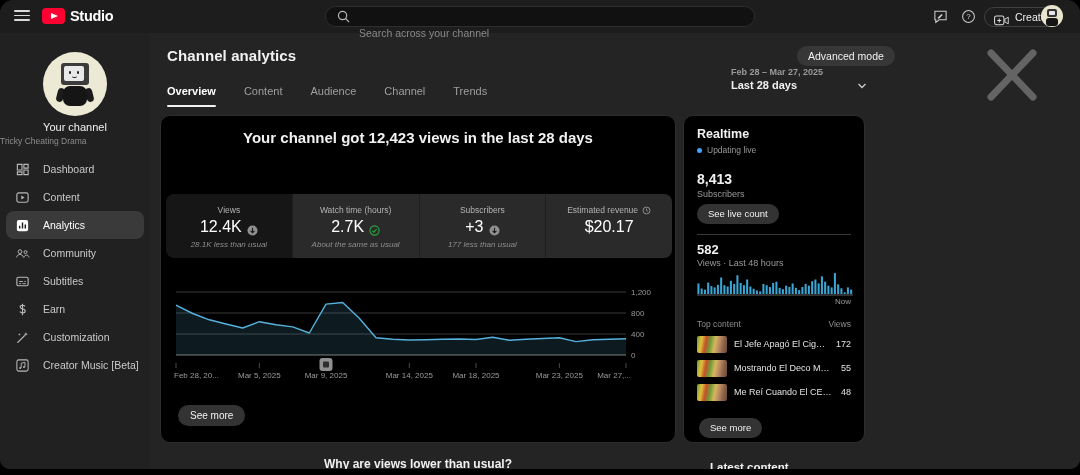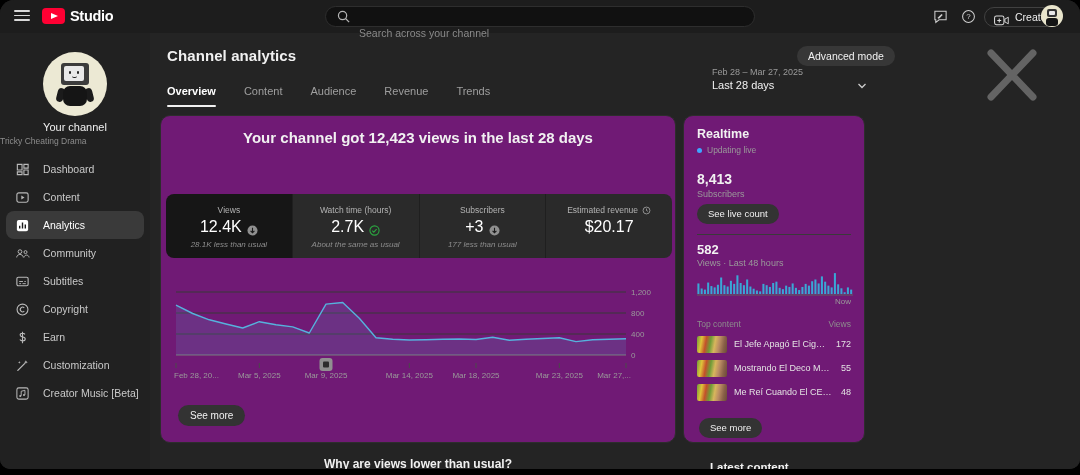--- a/index.html
+++ b/index.html
@@ -57,31 +57,31 @@
   .side-icn { width:15px; height:15px; flex:none; }
   .side-icn svg { width:100%; height:100%; }
   .side-label { font-size:10.5px; color:#c9c9c9; white-space:nowrap; }
   .side-item.sel .side-label { color:#fff; }
 
   
   .content { position:absolute; left:150px; top:33px; right:0; bottom:0; background:#242424; }
   .page-title { position:absolute; left:17px; top:14px; font-size:15px; font-weight:bold; letter-spacing:0.1px; }
   .adv-btn { position:absolute; left:647px; top:13px; height:20px; padding:0 11px; border-radius:11px;
     background:#373737; font-size:10.5px; line-height:20px; color:#f1f1f1; cursor:pointer; }
-  .date-block { position:absolute; left:562px; top:34px; cursor:pointer; }
+  .date-block { position:absolute; left:581px; top:34px; cursor:pointer;font-weight:bold; }
   .date-range { font-size:9px; color:#9a9a9a; }
   .date-preset { font-size:11px; color:#f1f1f1; margin-top:2px; }
   .date-chevron { position:absolute; left:706px; top:45px; width:12px; height:12px; color:#ccc; cursor:pointer; }
   .date-chevron svg { width:100%; height:100%; }
   .tabs { position:absolute; left:17px; top:52px; display:flex; gap:28px; height:22px; }
   .tab { position:relative; font-size:11px; color:#9f9f9f; cursor:pointer; padding-bottom:16px; }
   .tab.sel { color:#fff; font-weight:bold; }
   .tab.sel::after { content:""; position:absolute; left:0; right:0; bottom:0; height:2.5px; background:#f1f1f1; border-radius:2px; }
 
-  .card { position:absolute; background:#701a75; border:1px solid #2d2d2d; border-radius:10px;text-decoration:underline; }
+  .card { position:absolute; background:#000000; border:1px solid #2d2d2d; border-radius:10px;text-decoration:underline; }
   .card-main { left:10px; top:82px; width:516px; height:328px; }
   .card-rt { left:533px; top:82px; width:182px; height:328px; }
 
   
   .headline { position:absolute; left:0; top:13px; width:100%; text-align:center; font-size:15px; font-weight:bold; }
   .subline { position:absolute; left:0; top:44px; width:100%; text-align:center; font-size:9.5px; color:#9a9a9a; }
   .metric-strip { position:absolute; left:5px; top:78px; width:506px; height:64px; border-radius:8px;
     overflow:hidden; display:flex; }
   .metric-cell { flex:1; text-align:center; background:#2a2a2a; cursor:pointer; border-left:1px solid rgba(0,0,0,0.25); }
   .metric-cell:first-child { border-left:none; }
@@ -224,27 +224,20 @@
         </div>
         <div class="side-item">
           <span class="icn side-icn"><svg viewBox="0 0 16 16">
               <rect x="2" y="3.5" width="12" height="9" rx="1.5" fill="none" stroke="currentColor" stroke-width="1.2"></rect>
               <path d="M4.5 8h4M10 8h1.5M4.5 10.3h2M8 10.3h3.5" stroke="currentColor"></path>
             </svg></span>
           <span class="side-label">Subtitles</span>
         </div>
         <div class="side-item">
           <span class="icn side-icn"><svg viewBox="0 0 16 16">
-              <circle cx="8" cy="8" r="5.8" fill="none" stroke="currentColor" stroke-width="1.2"></circle>
-              <path d="M9.9 6.2a2.5 2.5 0 100 3.6" fill="none" stroke="currentColor" stroke-width="1.2"></path>
-            </svg></span>
-          <span class="side-label">Copyright</span>
-        </div>
-        <div class="side-item">
-          <span class="icn side-icn"><svg viewBox="0 0 16 16">
               <path d="M10.6 4.6c-.6-.8-1.5-1.2-2.6-1.2-1.4 0-2.5.8-2.5 1.9s1 1.7 2.5 2 2.9.9 2.9 2.2-1.3 2.1-2.9 2.1c-1.2 0-2.2-.5-2.8-1.4M8 1.8v12.4" fill="none" stroke="currentColor" stroke-width="1.2"></path>
             </svg></span>
           <span class="side-label">Earn</span>
         </div>
         <div class="side-item">
           <span class="icn side-icn"><svg viewBox="0 0 16 16">
               <path d="M3 13.2L10.2 6" stroke="currentColor" stroke-width="1.4" stroke-linecap="round"></path>
               <path d="M11.6 2.4l.6 1.4 1.4.6-1.4.6-.6 1.4-.6-1.4-1.4-.6 1.4-.6z" fill="currentColor"></path>
               <path d="M4.6 3.2l.4 1 1 .4-1 .4-.4 1-.4-1-1-.4 1-.4z" fill="currentColor"></path>
             </svg></span>
@@ -271,21 +264,21 @@
     </div>
     <span class="date-chevron">
       <svg viewBox="0 0 12 12">
           <path d="M2.5 4l3.5 3.5L9.5 4" fill="none" stroke="#ccc" stroke-width="1.3"></path>
         </svg>
     </span>
     <div class="tabs" id="tabs">
         <div class="tab sel">Overview</div>
         <div class="tab">Content</div>
         <div class="tab">Audience</div>
-        <div class="tab">Revenue</div>
+        <div class="tab">Channel</div>
         <div class="tab">Trends</div>
       </div>
 
     <div class="card card-main">
       <div class="headline">Your channel got 12,423 views in the last 28 days</div>
       <div class="metric-strip" id="metrics">
           <div class="metric-cell sel">
             <div class="m-label">
               <span>Views</span>
             </div>

